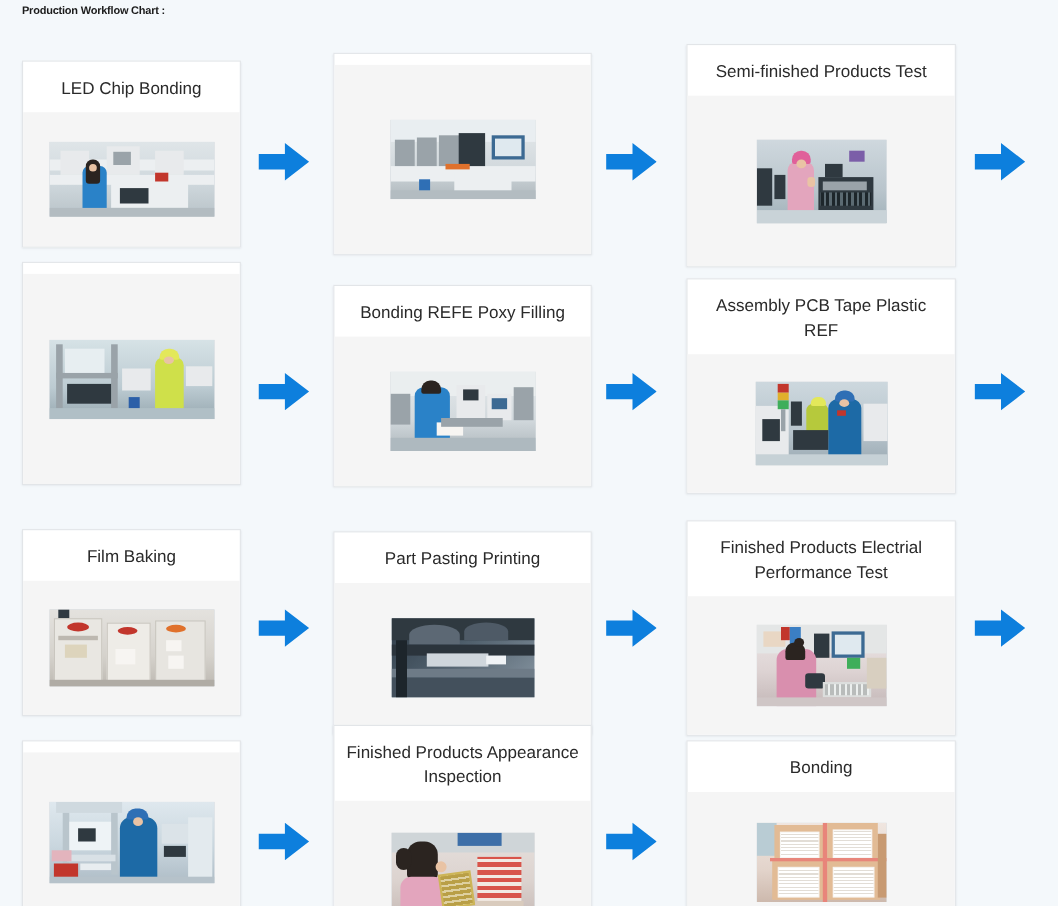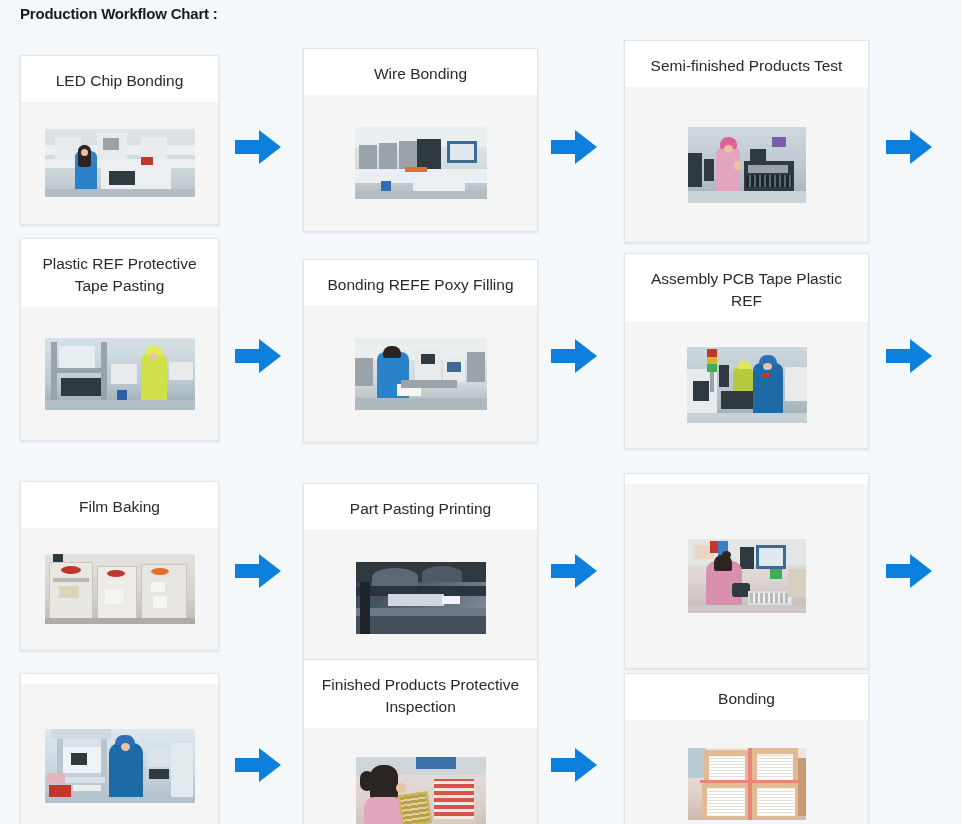--- a/index.html
+++ b/index.html
@@ -11,21 +11,21 @@
     font-family: "Liberation Sans", sans-serif;
     overflow: hidden;
     position: relative;
   }
 
   
   .page-title {
     position: absolute;
     left: 20px;
     top: 5px;
-    font-size: 15px;
+    font-size: 10px;
     font-weight: bold;
     color: #1b1b1b;
     letter-spacing: -0.2px;
     white-space: nowrap;
   }
 
   
   .flow-grid {
     position: absolute;
     left: 0;
@@ -155,21 +155,20 @@
       </div>
     </div>
 
     <div class="flow-arrow" style="left:235px; top:94px;">
       <svg viewBox="0 0 46 40" preserveAspectRatio="none">
         <polygon points="0,13 24,13 24,3 46,20 24,37 24,27 0,27" fill="#0d7fdd"></polygon>
       </svg>
     </div>
 
     <div class="step-card" style="left:303px; top:15px; width:235px; height:184px;">
-      <div class="step-title">Wire Bonding</div>
       <div class="step-photo">
         <div class="photo-inner blur" style="width:132px;height:72px;">
           <div class="ph bg-room2"></div>
           <div class="ph" style="left:0;top:0;width:132px;height:20px;background:#e9eef1;"></div>
           <div class="ph machine-d" style="left:4px;top:18px;width:18px;height:26px;"></div>
           <div class="ph machine-d" style="left:24px;top:16px;width:18px;height:28px;"></div>
           <div class="ph machine-d" style="left:44px;top:14px;width:20px;height:30px;"></div>
           <div class="ph dark-box" style="left:62px;top:12px;width:24px;height:32px;"></div>
           <div class="ph screen" style="left:92px;top:14px;width:30px;height:22px;"></div>
           <div class="ph screen-lit" style="left:95px;top:17px;width:24px;height:16px;"></div>
@@ -212,21 +211,20 @@
     <div class="flow-arrow" style="left:886px; top:94px;">
       <svg viewBox="0 0 46 40" preserveAspectRatio="none">
         <polygon points="0,13 24,13 24,3 46,20 24,37 24,27 0,27" fill="#0d7fdd"></polygon>
       </svg>
     </div>
   </div>
 
   <div class="flow-row row-2">
 
     <div class="step-card" style="left:20px; top:-3px; width:199px; height:203px;">
-      <div class="step-title">Plastic REF Protective Tape Pasting</div>
       <div class="step-photo">
         <div class="photo-inner blur" style="width:150px;height:72px;">
           <div class="ph" style="inset:0;background:linear-gradient(#d6e2e6 0%,#bccbd2 60%,#97a8b0 100%);"></div>
           <div class="ph machine-d" style="left:6px;top:4px;width:6px;height:62px;"></div>
           <div class="ph machine-d" style="left:56px;top:4px;width:6px;height:62px;"></div>
           <div class="ph machine-d" style="left:6px;top:30px;width:56px;height:5px;"></div>
           <div class="ph" style="left:14px;top:8px;width:36px;height:22px;background:#e7eef1;"></div>
           <div class="ph dark-box" style="left:16px;top:40px;width:40px;height:18px;"></div>
           <div class="ph machine" style="left:66px;top:26px;width:26px;height:20px;"></div>
           <div class="ph yellow-coat" style="left:96px;top:16px;width:26px;height:50px;border-radius:7px 7px 0 0;"></div>
@@ -352,20 +350,21 @@
       </div>
     </div>
 
     <div class="flow-arrow" style="left:551px; top:90px;">
       <svg viewBox="0 0 46 40" preserveAspectRatio="none">
         <polygon points="0,13 24,13 24,3 46,20 24,37 24,27 0,27" fill="#0d7fdd"></polygon>
       </svg>
     </div>
 
     <div class="step-card" style="left:624px; top:12px; width:245px; height:196px;">
+      <div class="step-title">Finished Products Electrial Performance Test</div>
       <div class="step-photo">
         <div class="photo-inner blur" style="width:118px;height:74px;">
           <div class="ph" style="inset:0;background:linear-gradient(#ece6e6 0%,#ded4d4 55%,#c4b8b8 100%);"></div>
           <div class="ph" style="left:0;top:0;width:118px;height:26px;background:#e4e6e6;"></div>
           <div class="ph" style="left:6px;top:6px;width:20px;height:14px;background:#e9d7c4;"></div>
           <div class="ph red-acc" style="left:22px;top:2px;width:8px;height:12px;"></div>
           <div class="ph" style="left:30px;top:2px;width:10px;height:16px;background:#3b7fc4;"></div>
           <div class="ph dark-box" style="left:52px;top:8px;width:14px;height:22px;"></div>
           <div class="ph screen" style="left:68px;top:6px;width:30px;height:24px;"></div>
           <div class="ph screen-lit" style="left:71px;top:9px;width:24px;height:18px;"></div>
@@ -415,21 +414,21 @@
       </div>
     </div>
 
     <div class="flow-arrow" style="left:235px; top:88px;">
       <svg viewBox="0 0 46 40" preserveAspectRatio="none">
         <polygon points="0,13 24,13 24,3 46,20 24,37 24,27 0,27" fill="#0d7fdd"></polygon>
       </svg>
     </div>
 
     <div class="step-card" style="left:303px; top:2px; width:235px; height:205px;">
-      <div class="step-title">Finished Products Protective Inspection</div>
+      <div class="step-title">Finished Products Appearance Inspection</div>
       <div class="step-photo">
         <div class="photo-inner blur" style="width:130px;height:78px;">
           <div class="ph" style="inset:0;background:linear-gradient(#e6e0dd 0%,#dcd3cf 55%,#c6bab6 100%);"></div>
           <div class="ph" style="left:0;top:0;width:130px;height:18px;background:#cfd5d8;"></div>
           <div class="ph" style="left:60px;top:0;width:40px;height:12px;background:#3d6fa8;"></div>
           <div class="ph hair" style="left:14px;top:8px;width:28px;height:34px;border-radius:12px 12px 4px 4px;"></div>
           <div class="ph hair" style="left:4px;top:14px;width:14px;height:20px;border-radius:8px;"></div>
           <div class="ph pink-coat" style="left:8px;top:40px;width:40px;height:38px;border-radius:10px 10px 0 0;"></div>
           <div class="ph skin" style="left:40px;top:26px;width:10px;height:10px;border-radius:50%;"></div>
           <div class="ph" style="left:44px;top:36px;width:30px;height:32px;background:#cdb557;transform:rotate(-8deg);"></div>

